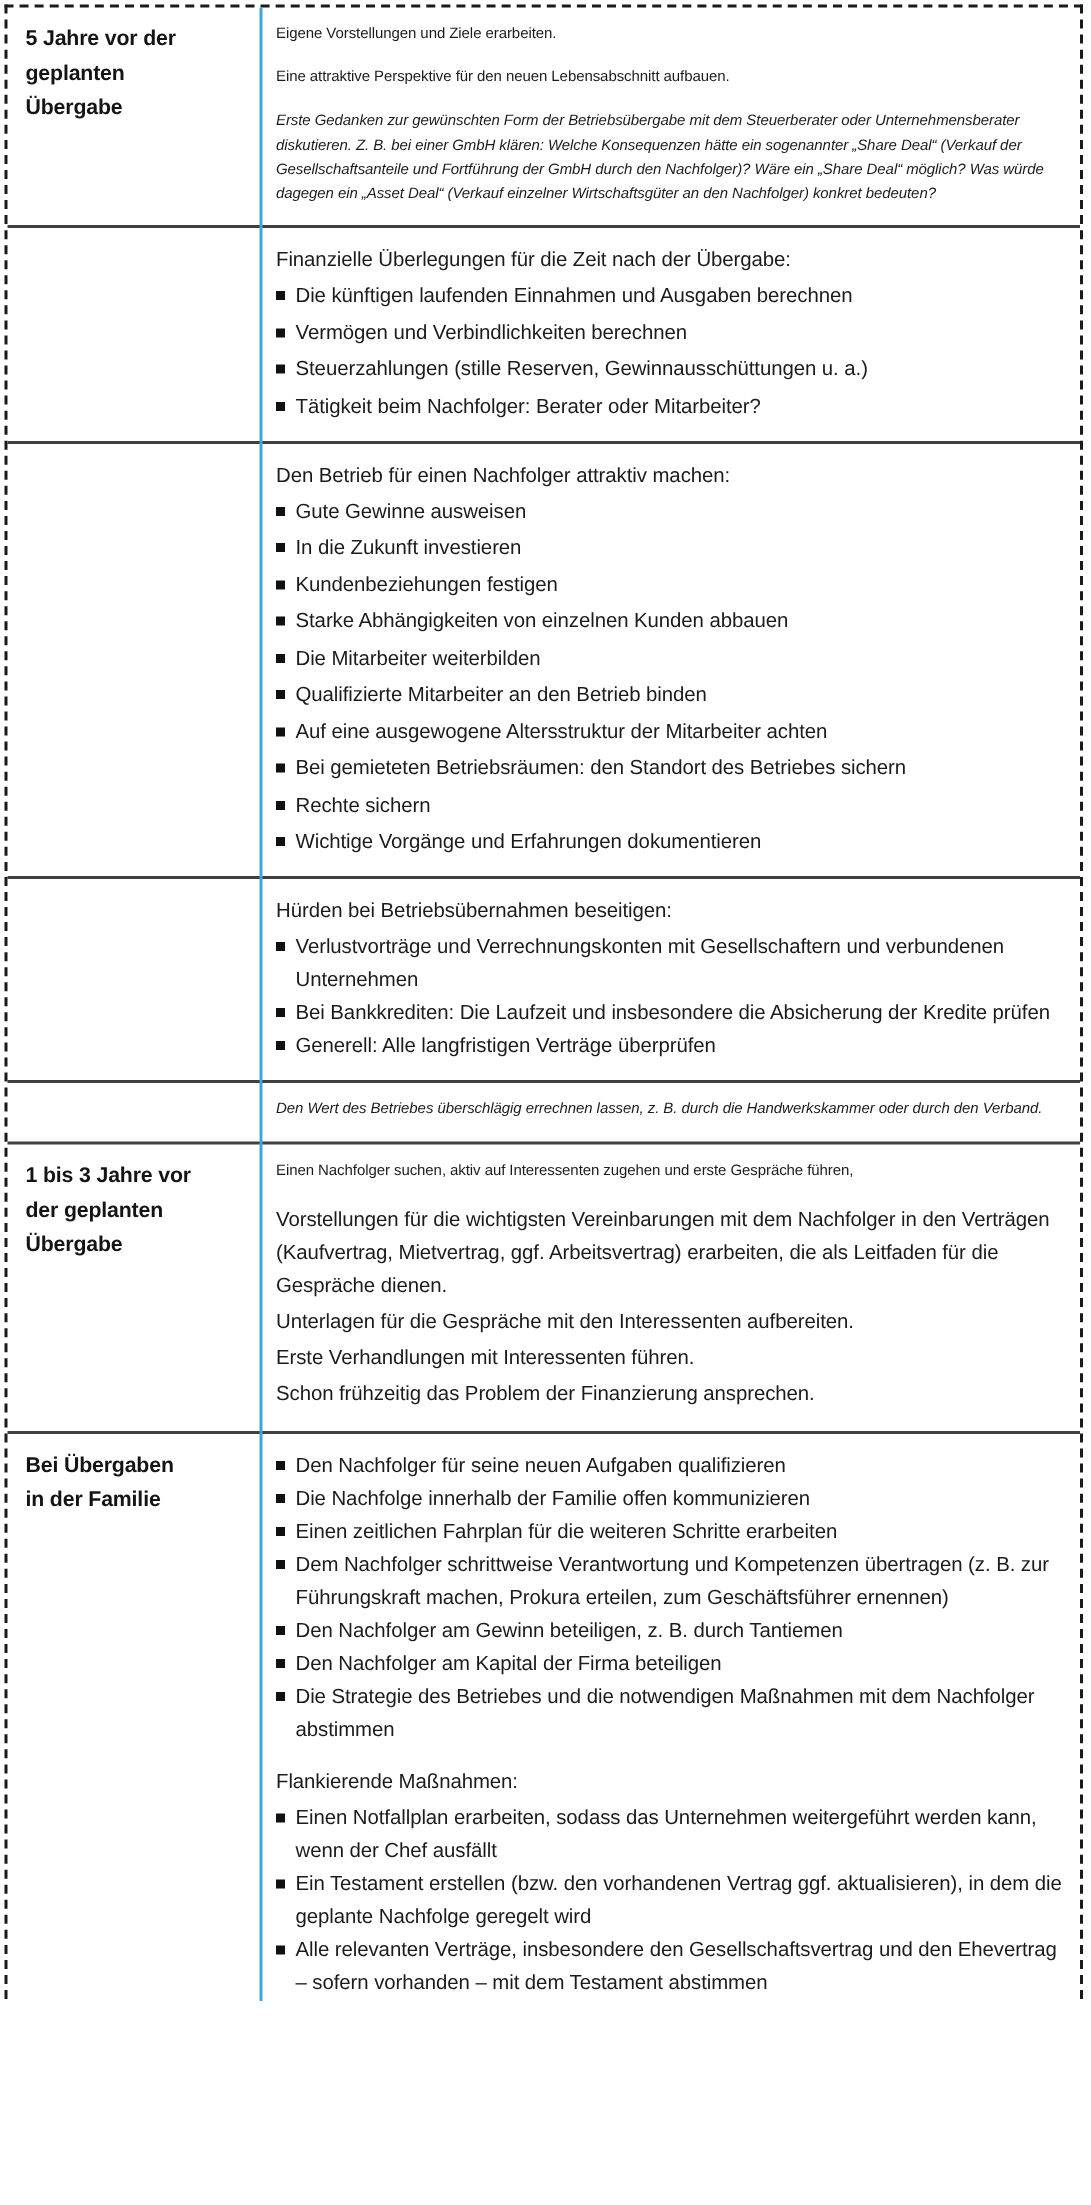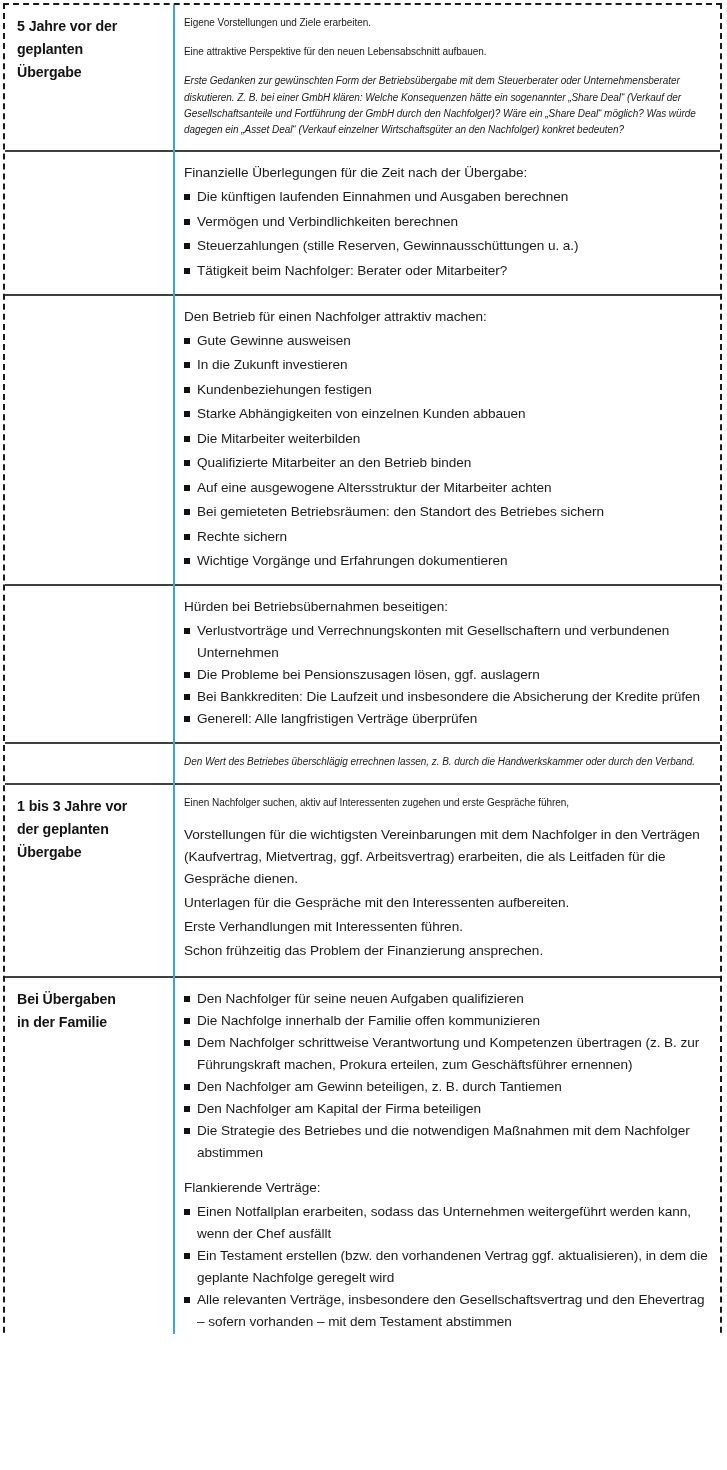--- a/index.html
+++ b/index.html
@@ -185,21 +185,21 @@
           </ul>
         </div>
       </div>
 
       <div class="row">
         <div class="cell-label"></div>
         <div class="cell-body">
           <p class="lead">Hürden bei Betriebsübernahmen beseitigen:</p>
           <ul class="bullets">
             <li><span class="sq"></span><span>Verlustvorträge und Verrechnungskonten mit Gesellschaftern und verbundenen Unternehmen</span></li>
-            <li><span class="sq"></span><span>Die Probleme bei Pensionszusagen lösen, ggf. auslagern</span></li>
+            <li><span class="sq"></span></li>
             <li><span class="sq"></span><span>Bei Bankkrediten: Die Laufzeit und insbesondere die Absicherung der Kredite prüfen</span></li>
             <li><span class="sq"></span><span>Generell: Alle langfristigen Verträge überprüfen</span></li>
           </ul>
         </div>
       </div>
 
       <div class="row">
         <div class="cell-label"></div>
         <div class="cell-body">
           <p class="para tight">Den Wert des Betriebes überschlägig errechnen lassen, z. B. durch die Handwerkskammer oder durch den Verband.</p>
@@ -227,27 +227,27 @@
         <div class="cell-label">
           <div class="label-text">
             <div>Bei Übergaben</div>
             <div>in der Familie</div>
           </div>
         </div>
         <div class="cell-body">
           <ul class="bullets">
             <li><span class="sq"></span><span>Den Nachfolger für seine neuen Aufgaben qualifizieren</span></li>
             <li><span class="sq"></span><span>Die Nachfolge innerhalb der Familie offen kommunizieren</span></li>
-            <li><span class="sq"></span></li>
+            <li><span class="sq"></span><span>Einen zeitlichen Fahrplan für die weiteren Schritte erarbeiten</span></li>
             <li><span class="sq"></span><span>Dem Nachfolger schrittweise Verantwortung und Kompetenzen übertragen (z. B. zur Führungskraft machen, Prokura erteilen, zum Geschäftsführer ernennen)</span></li>
             <li><span class="sq"></span><span>Den Nachfolger am Gewinn beteiligen, z. B. durch Tantiemen</span></li>
             <li><span class="sq"></span><span>Den Nachfolger am Kapital der Firma beteiligen</span></li>
             <li><span class="sq"></span><span>Die Strategie des Betriebes und die notwendigen Maßnahmen mit dem Nachfolger abstimmen</span></li>
           </ul>
-          <p class="lead spaced">Flankierende Verträge:</p>
+          <p class="lead spaced">Flankierende Maßnahmen:</p>
           <ul class="bullets">
             <li><span class="sq"></span><span>Einen Notfallplan erarbeiten, sodass das Unternehmen weitergeführt werden kann, wenn der Chef ausfällt</span></li>
             <li><span class="sq"></span><span>Ein Testament erstellen (bzw. den vorhandenen Vertrag ggf. aktualisieren), in dem die geplante Nachfolge geregelt wird</span></li>
             <li><span class="sq"></span><span>Alle relevanten Verträge, insbesondere den Gesellschaftsvertrag und den Ehevertrag – sofern vorhanden – mit dem Testament abstimmen</span></li>
           </ul>
         </div>
       </div>
 
     </div>
   </div>

